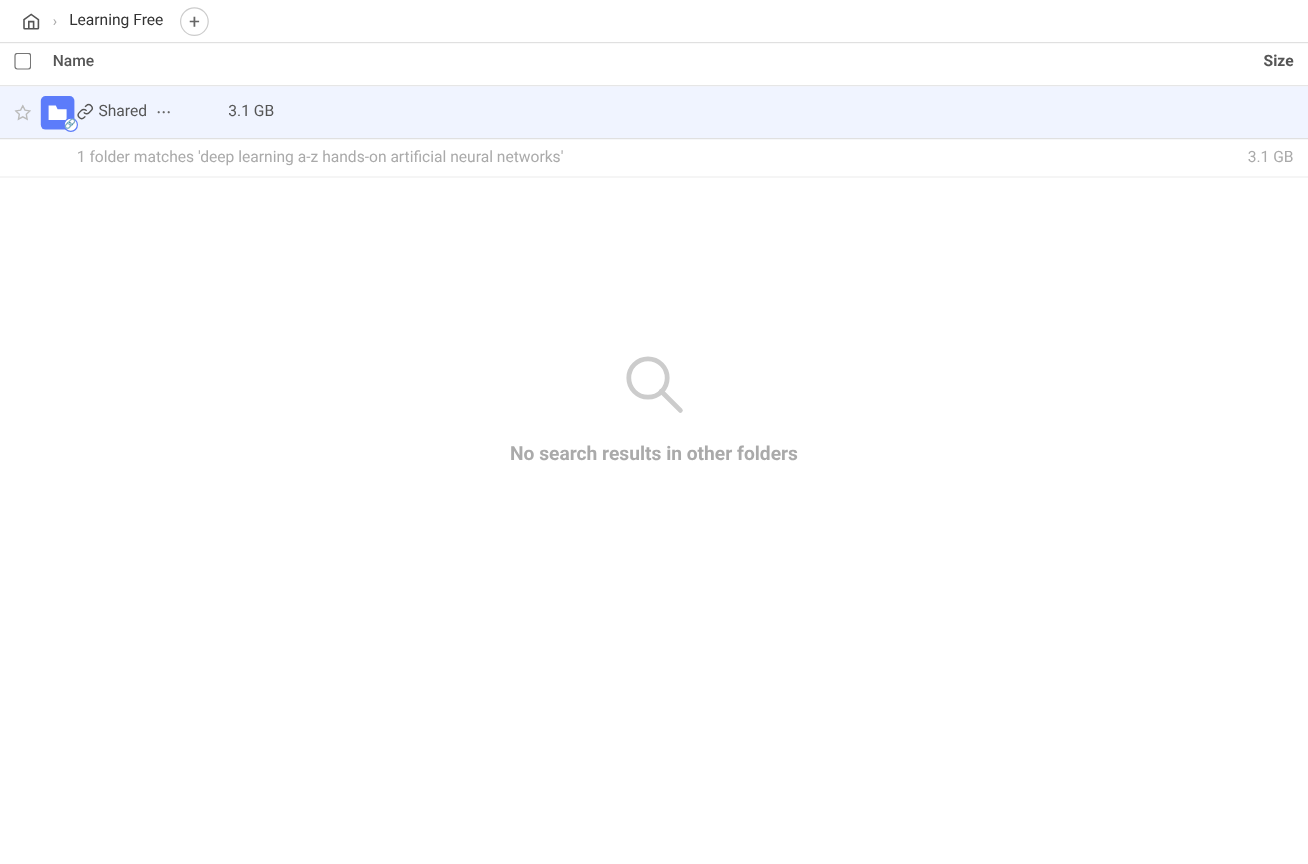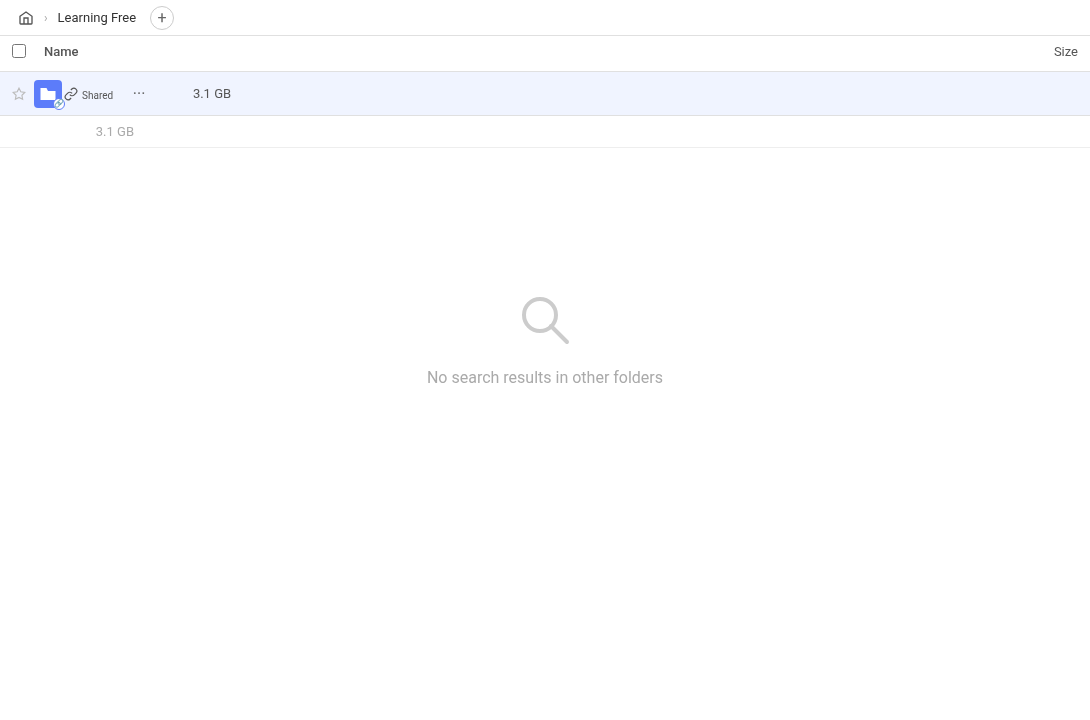--- a/index.html
+++ b/index.html
@@ -78,21 +78,21 @@
       flex: 1;
       font-size: 13px;
       color: #555;
       font-weight: 500;
     }
     .header-size {
       width: 80px;
       text-align: right;
       font-size: 13px;
       color: #555;
-      font-weight: 400;
+      font-weight: 700;
     }
 
     
     .file-row {
       display: flex;
       align-items: center;
       padding: 6px 12px;
       height: 44px;
       background: #f0f4ff;
       border-bottom: 1px solid #e0e0e0;
@@ -138,25 +138,24 @@
       border: 1px solid #5c7cfa;
     }
     .row-name {
       flex: 1;
       font-size: 14px;
       color: #222;
       padding-left: 8px;
     }
     .row-shared {
       display: flex;
-      align-items: flex-end;
+      align-items: flex-start;
       gap: 4px;
       color: #555;
-      font-size: 10px;
-      margin-right: 12px;
+      font-size: 13px;
     }
     .row-more {
       width: 28px;
       height: 28px;
       display: flex;
       align-items: center;
       justify-content: center;
       border-radius: 4px;
       cursor: pointer;
       color: #666;
@@ -190,20 +189,21 @@
     }
 
     
     .empty-state {
       display: flex;
       flex-direction: column;
       align-items: center;
       justify-content: center;
       margin-top: 140px;
       gap: 16px;
+      font-weight: bold;
     }
     .empty-icon {
       width: 64px;
       height: 64px;
       color: #ccc;
     }
     .empty-text {
       font-size: 16px;
       color: #aaa;
     }
@@ -263,20 +263,21 @@
     </svg>
     <span>Shared</span>
   </div>
   <div class="row-more">
     <span>···</span>
   </div>
   <div class="row-size">3.1 GB</div>
 </div>
 
 <div class="summary-row">
+  <div class="summary-text">1 folder matches 'deep learning a-z hands-on artificial neural networks'</div>
   <div class="summary-size">3.1 GB</div>
 </div>
 
 <div class="empty-state">
   <svg class="empty-icon" viewBox="0 0 64 64" fill="none">
     <circle cx="27" cy="27" r="16" stroke="#ccc" stroke-width="4"></circle>
     <line x1="38" y1="38" x2="54" y2="54" stroke="#ccc" stroke-width="4" stroke-linecap="round"></line>
   </svg>
   <div class="empty-text">No search results in other folders</div>
 </div>

